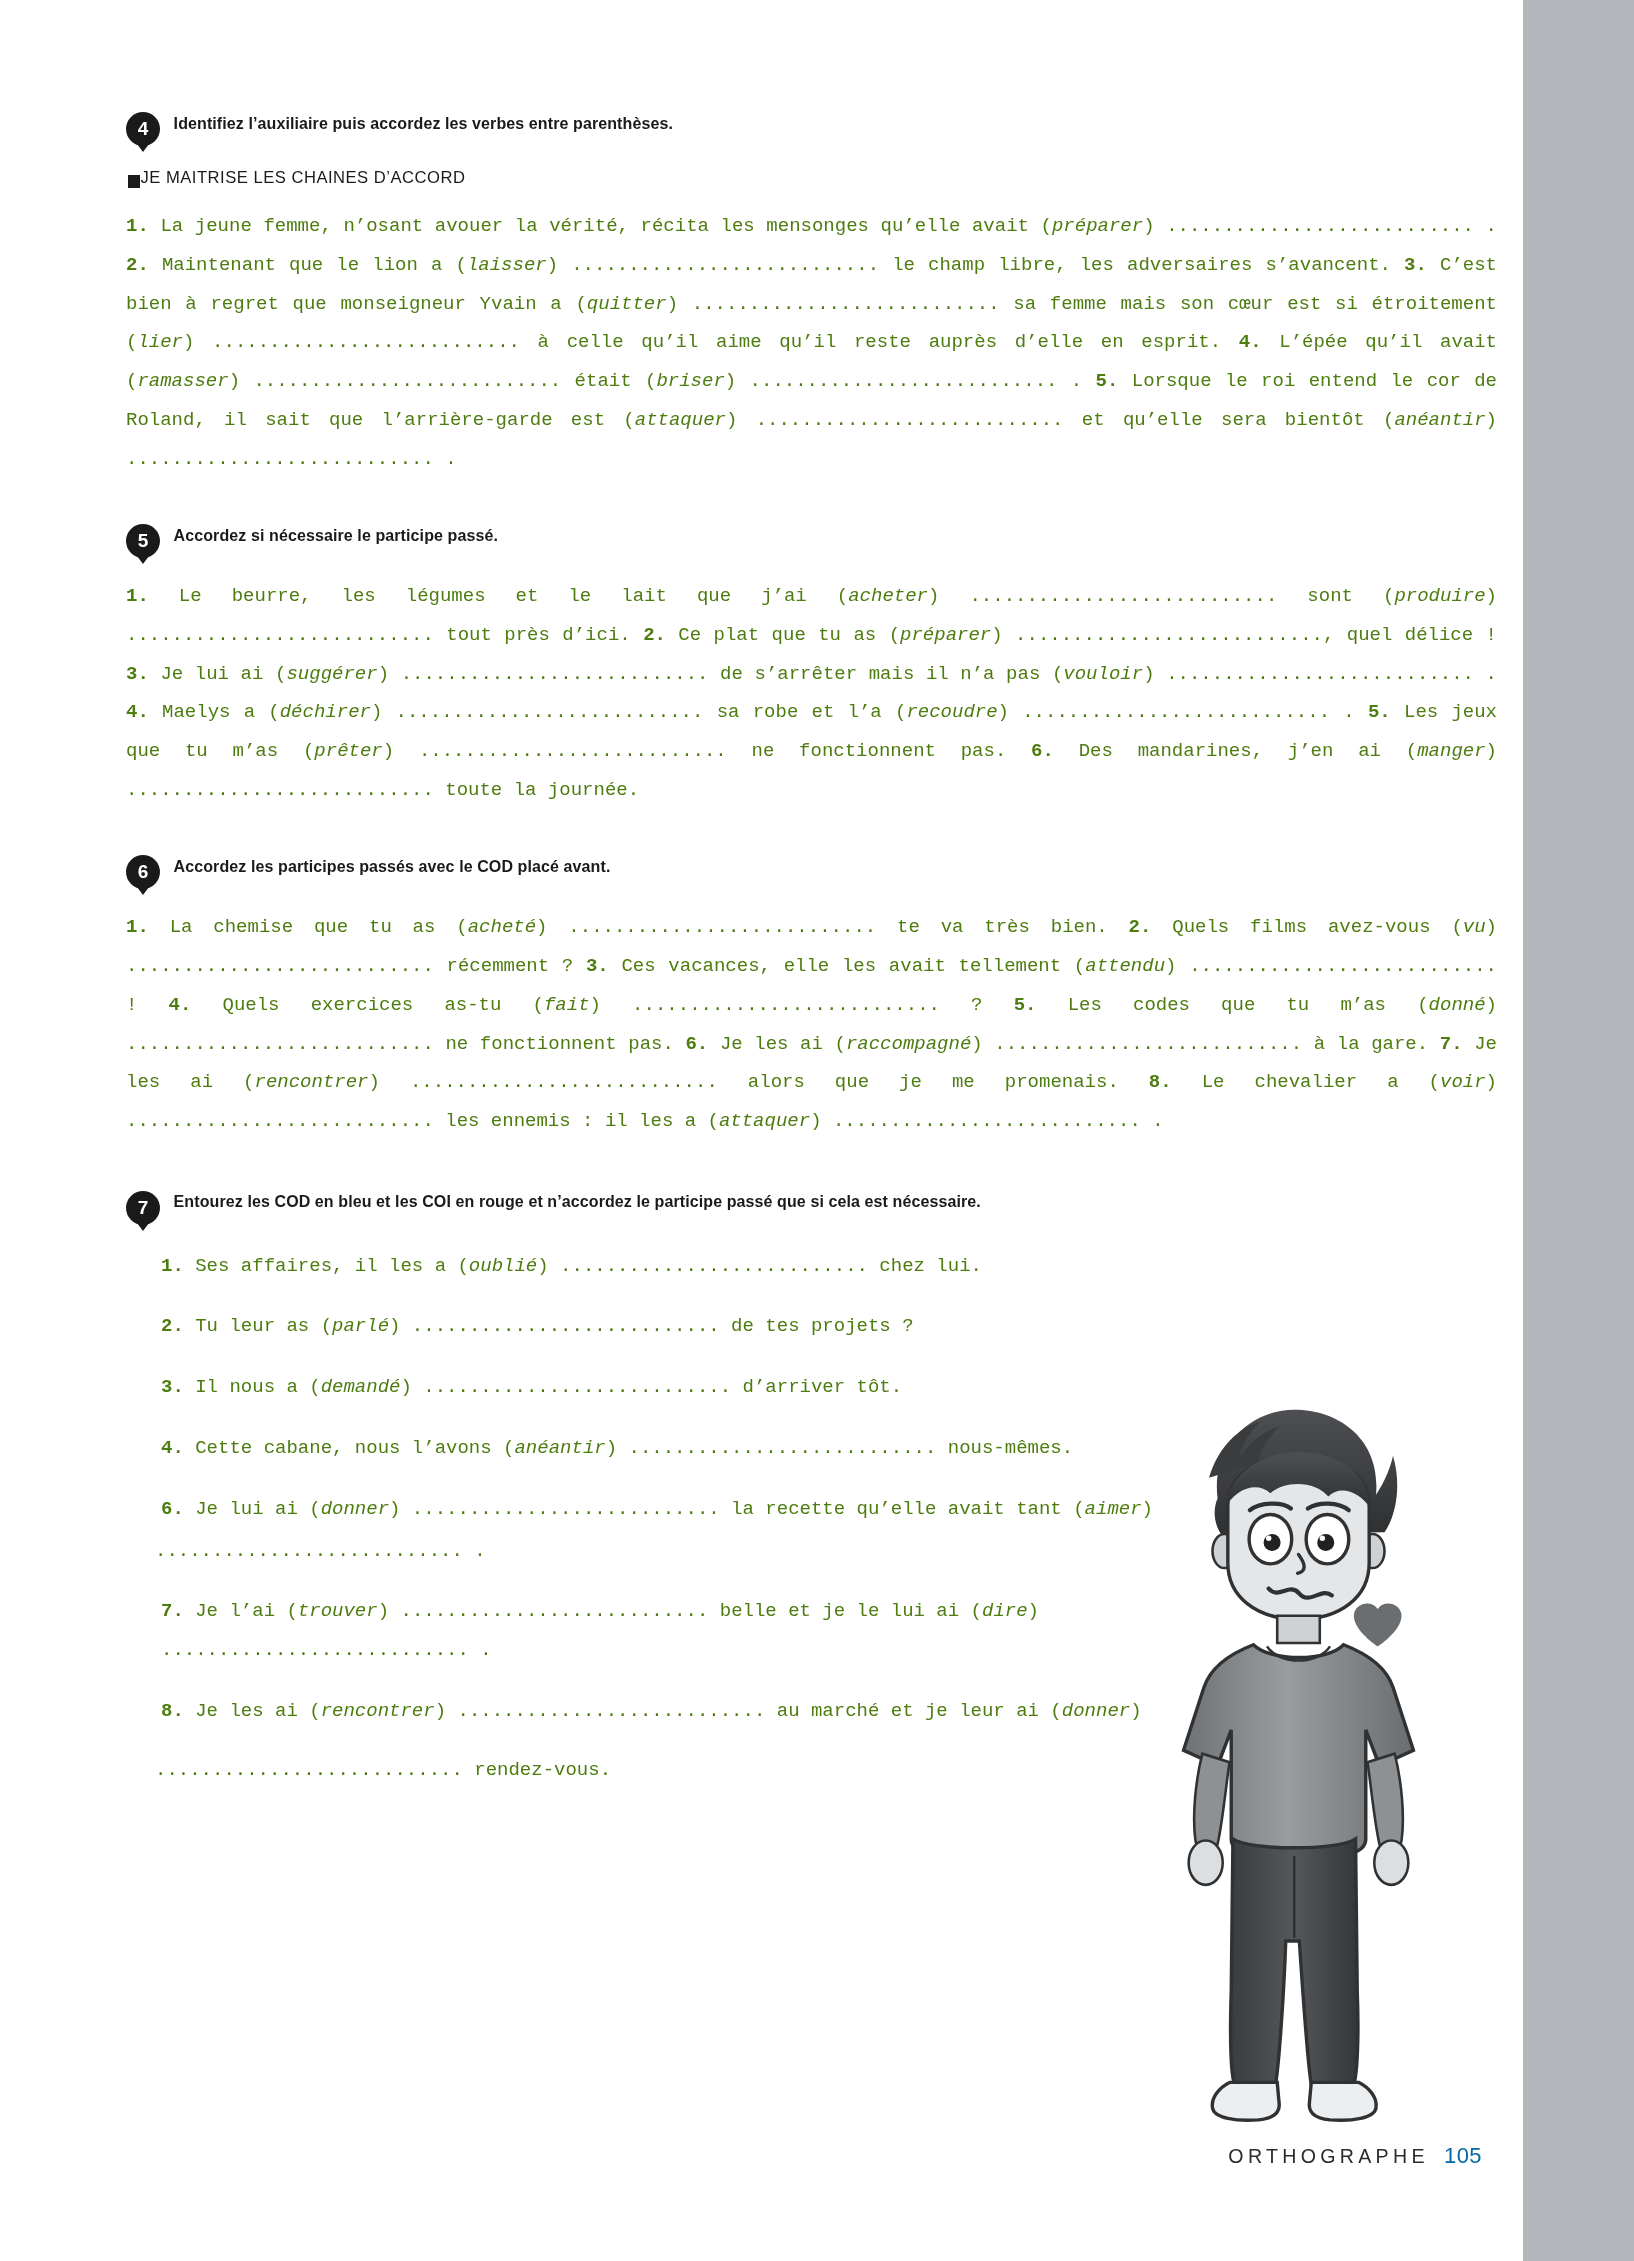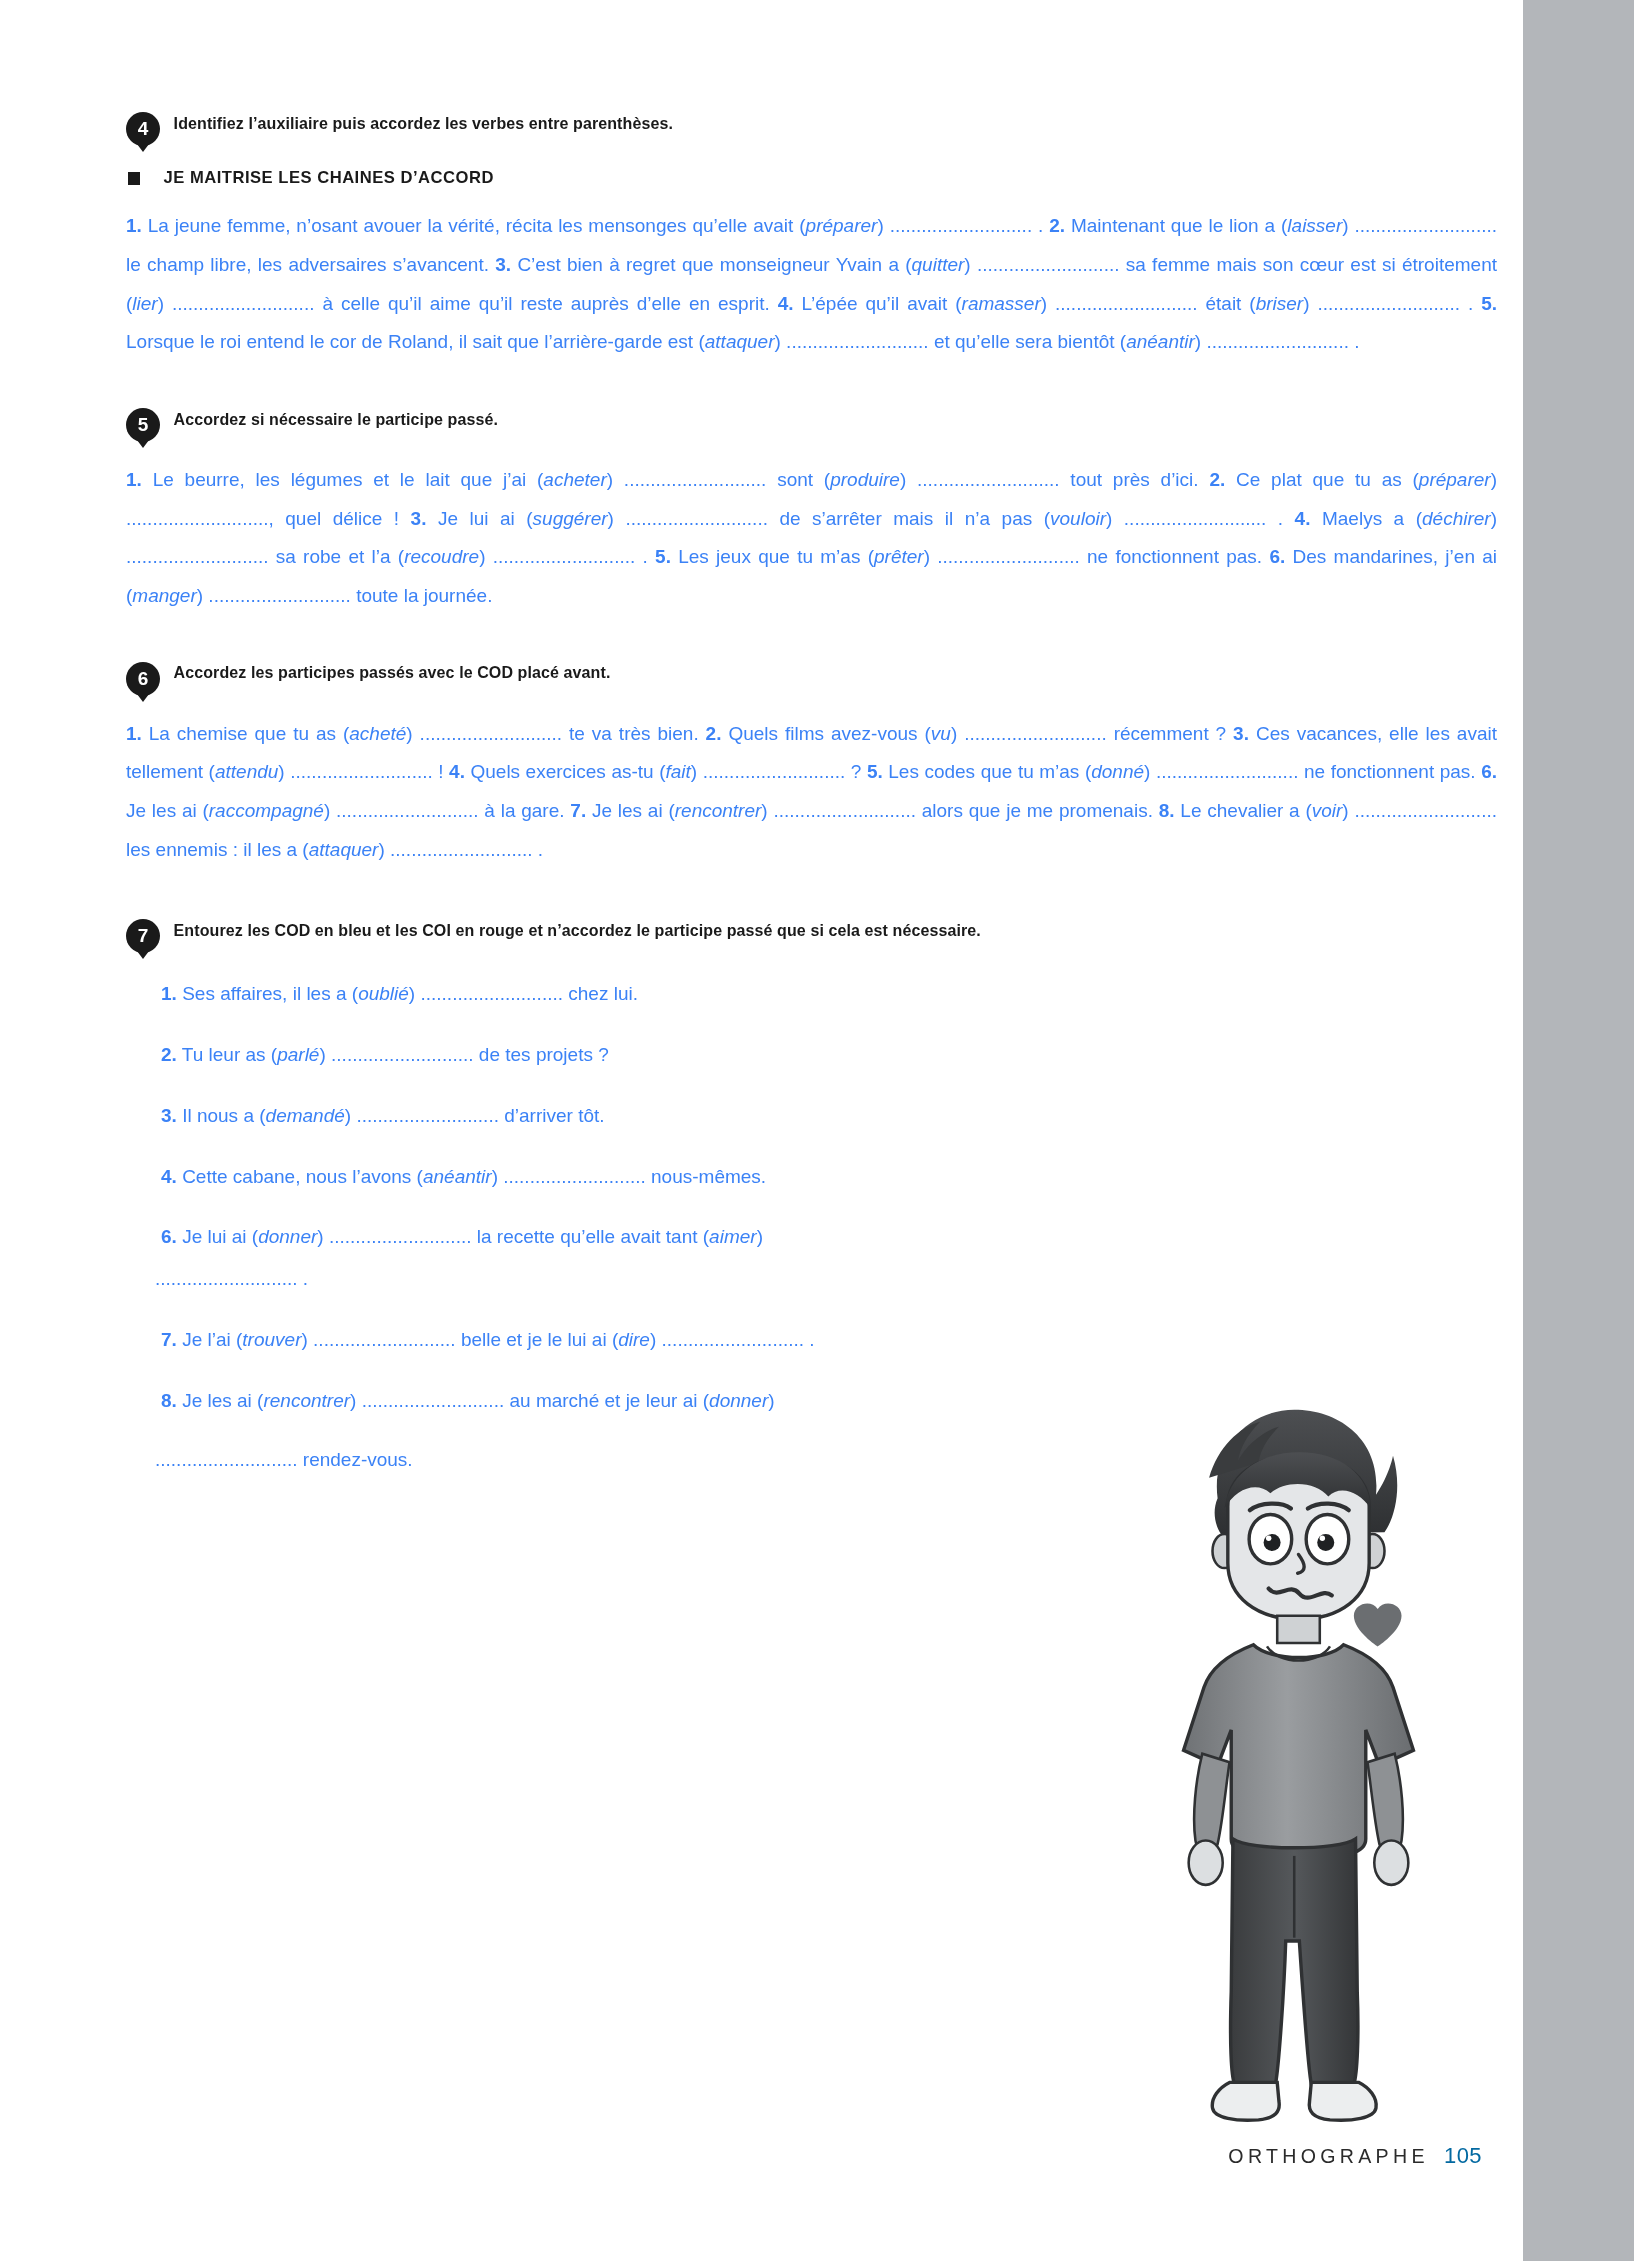--- a/index.html
+++ b/index.html
@@ -67,40 +67,41 @@
     font-size: 16px;
     font-weight: bold;
     line-height: 1.32;
     letter-spacing: 0.1px;
     padding-top: 2.6px;
     max-width: 1005px;
   }
 
   .sub-head {
     display: flex;
-    align-items: center;
-    gap: 23px;
+    align-items: flex-end;
+    gap: 0;
     margin: 22px 0 8.5px 1.7px;
     font-size: 16.6px;
-    font-weight: bold;
+    font-weight: normal;
     letter-spacing: 0.5px;
   }
   .sq {
     width: 12.8px; height: 12.8px;
     background: #1a1a1a;
     display: inline-block;
   }
 
   
   .para {
     font-size: 19px;
     line-height: 2.04;
     text-align: justify;
     margin: 19px 0 0 0;
-    color: #3b82f6;
+    color: #4d7c0f;
+    font-family: Liberation Mono, monospace;
   }
   .para.j4 { text-align: justify; }
   .para.left { text-align: left; margin-left: 35px; }
   .num { font-weight: bold; }
   .it { font-style: italic; }
 
   .block-4 { margin-top: 25.5px; }
   .block-5 { margin-top: 44px; }
   .block-6 { margin-top: 44px; }
   .block-7 { margin-top: 48px; }

